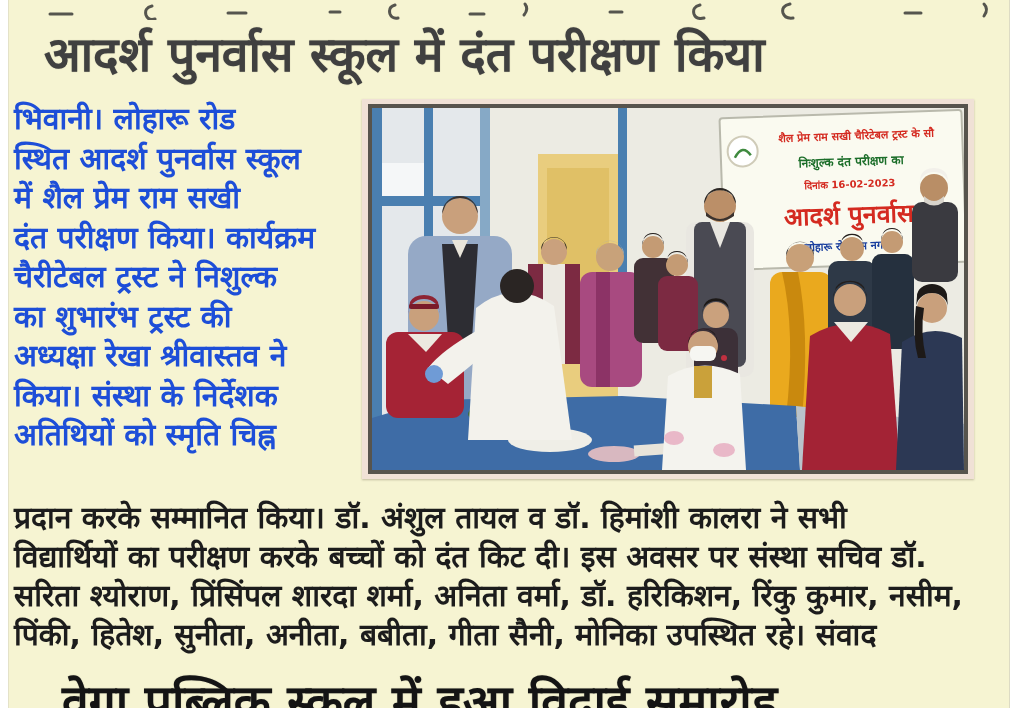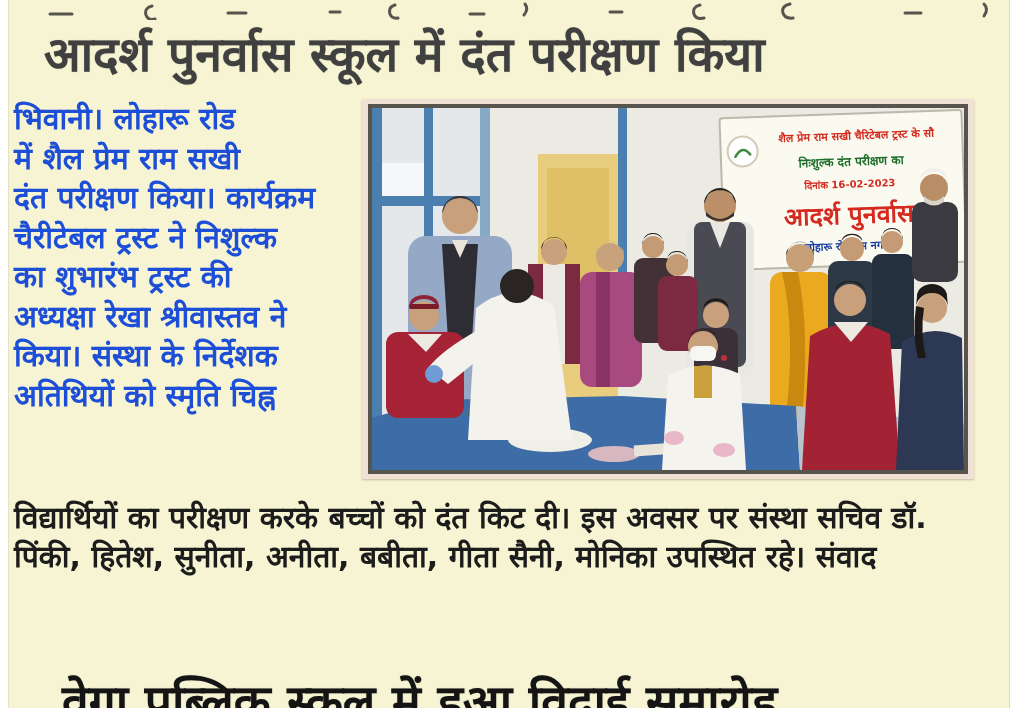--- a/index.html
+++ b/index.html
@@ -82,20 +82,21 @@
         <path d="M905,13 h16"></path>
         <path d="M984,4 q5,5 0,12"></path>
       </g>
     </svg>
   </div>
 
   <h1 class="headline">आदर्श पुनर्वास स्कूल में दंत परीक्षण किया</h1>
 
   <div class="left-column">
       <div>भिवानी। लोहारू रोड</div>
+      <div>स्थित आदर्श पुनर्वास स्कूल</div>
       <div>में शैल प्रेम राम सखी</div>
       <div>दंत परीक्षण किया। कार्यक्रम</div>
       <div>चैरीटेबल ट्रस्ट ने निशुल्क</div>
       <div>का शुभारंभ ट्रस्ट की</div>
       <div>अध्यक्षा रेखा श्रीवास्तव ने</div>
       <div>किया। संस्था के निर्देशक</div>
       <div>अतिथियों को स्मृति चिह्न</div>
     </div>
 
   <figure class="photo-frame">
@@ -247,19 +248,21 @@
           <path d="M524,362 L530,234 Q560,214 590,230 L592,362 Z" fill="#2c3854"></path>
           <circle cx="560" cy="200" r="15" fill="#c9a07c"></circle>
           <path d="M544,200 a16,15 0 0 1 32,0 l-1,-12 a15,12 0 0 0 -30,0 Z" fill="#1d1917"></path>
           <path d="M544,198 q-4,30 2,52 l8,0 q-6,-26 -2,-50 Z" fill="#1d1917"></path>
         </g>
       </svg>
     </div>
   </figure>
 
   <div class="full-text">
+      <div>प्रदान करके सम्मानित किया। डॉ. अंशुल तायल व डॉ. हिमांशी कालरा ने सभी</div>
       <div>विद्यार्थियों का परीक्षण करके बच्चों को दंत किट दी। इस अवसर पर संस्था सचिव डॉ.</div>
+      <div>सरिता श्योराण, प्रिंसिंपल शारदा शर्मा, अनिता वर्मा, डॉ. हरिकिशन, रिंकु कुमार, नसीम,</div>
       <div>पिंकी, हितेश, सुनीता, अनीता, बबीता, गीता सैनी, मोनिका उपस्थित रहे। संवाद</div>
     </div>
 
   <h2 class="next-headline">वेगा पब्लिक स्कूल में हुआ विदाई समारोह</h2>
 
 </div>
 
 </body></html>

